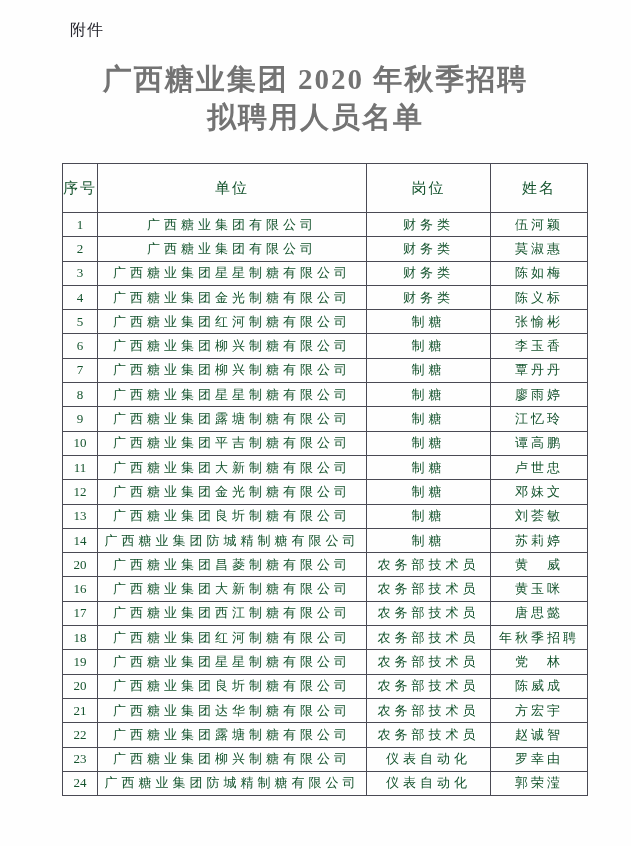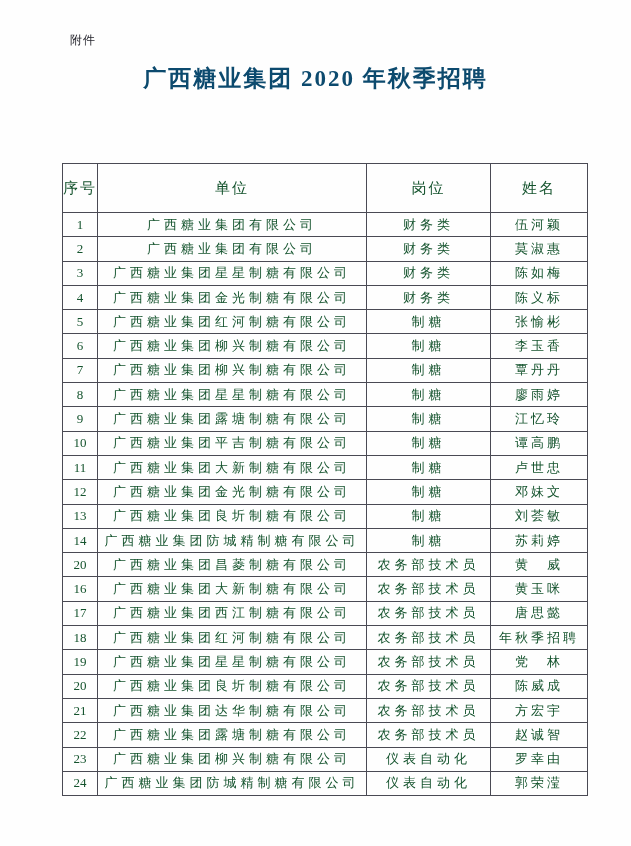--- a/index.html
+++ b/index.html
@@ -14,35 +14,35 @@
     margin: 0 auto;
     background: #fefefe;
     color: #26262e;
     font-family: "Liberation Serif", "DejaVu Serif", serif;
     overflow: hidden;
     box-shadow: 0 0 4px rgba(0,0,0,0.15);
   }
   .attachment {
     position: absolute;
     left: 70px;
-    top: 32px;
-    font-size: 12px;
+    top: 20px;
+    font-size: 16px;
     letter-spacing: 1px;
   }
   .title {
     position: absolute;
     left: 0;
     right: 0;
     top: 60px;
     text-align: center;
     font-weight: bold;
-    font-size: 23px;
+    font-size: 29px;
     line-height: 38px;
     letter-spacing: 2px;
-    color: #0c4a6e;
+    color: #737373;
   }
   table.roster {
     position: absolute;
     left: 62px;
     top: 163px;
     width: 521px;
     border-collapse: collapse;
     table-layout: fixed;
     font-size: 13.5px;
     color: #14532d;
@@ -97,20 +97,21 @@
 </style>
 </head>
 <body>
 
 <div class="page">
 
   <div class="attachment">附件</div>
 
   <div class="title">
     <div>广西糖业集团 2020 年秋季招聘</div>
+    <div>拟聘用人员名单</div>
   </div>
 
   <table class="roster">
     <thead>
       <tr>
         <th class="col-no">序号</th>
         <th class="col-unit">单位</th>
         <th class="col-pos">岗位</th>
         <th class="col-name">姓名</th>
       </tr>

